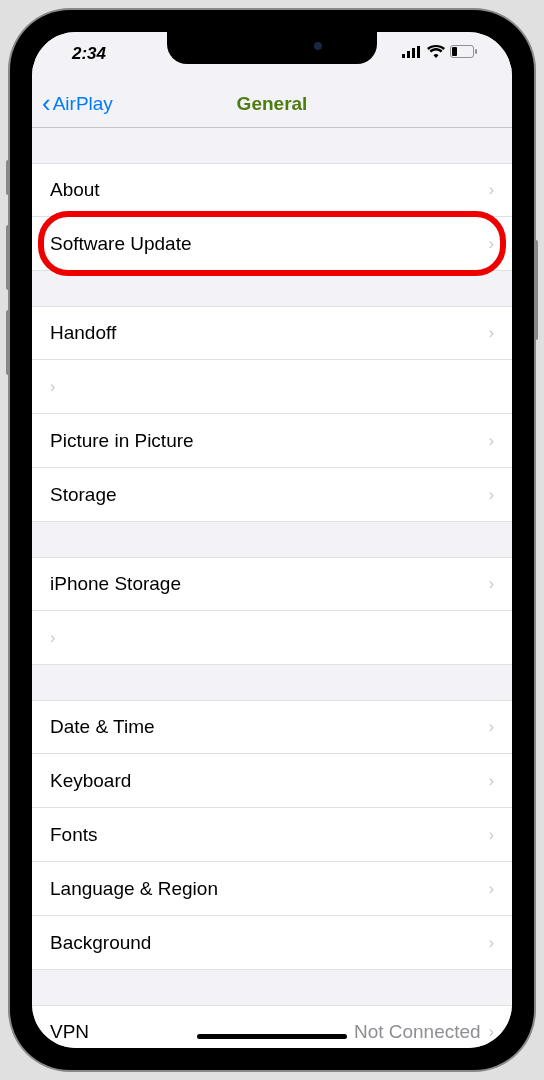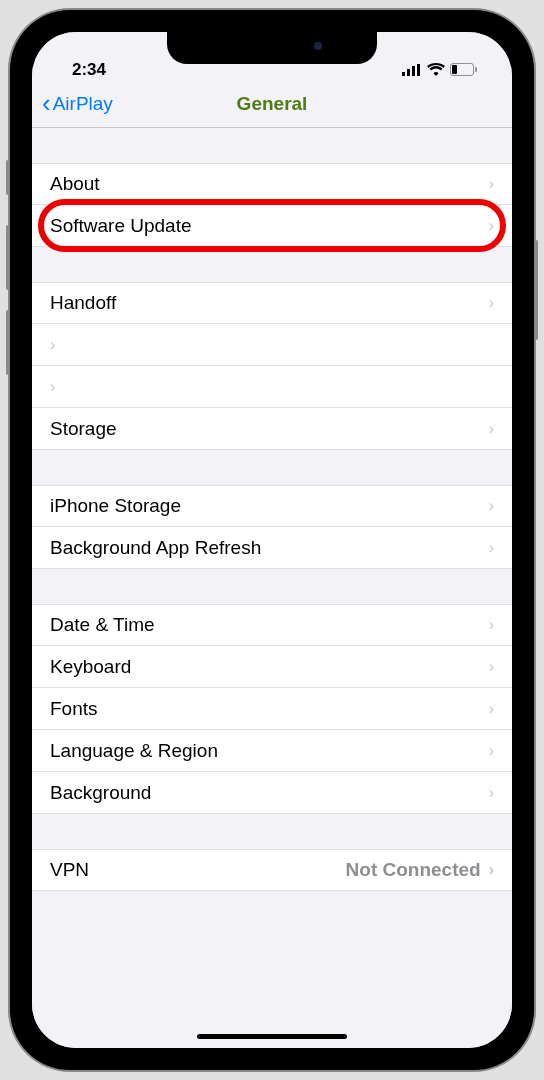--- a/index.html
+++ b/index.html
@@ -62,24 +62,25 @@
       top: 10px;
       width: 8px;
       height: 8px;
       background: #1a2540;
       border-radius: 50%;
     }
     
     .status-bar {
       display: flex;
       justify-content: space-between;
-      align-items: flex-end;
+      align-items: flex-start;
       padding: 12px 28px 0;
       height: 48px;
       background: #f2f2f7;
+      font-style: italic;
     }
     
     .status-time {
       font-size: 17px;
       font-weight: 600;
       color: #000;
       padding-left: 12px;
     }
     
     .status-icons {
@@ -129,21 +130,21 @@
     .section {
       margin-top: 35px;
     }
     
     .section:first-child {
       margin-top: 35px;
     }
     
     .row {
       background: #fff;
-      height: 42px;
+      height: 54px;
       display: flex;
       align-items: center;
       justify-content: space-between;
       padding: 0 18px;
       border-bottom: 0.5px solid #e0e0e0;
       position: relative;
     }
     
     .row:first-child {
       border-top: 0.5px solid #e0e0e0;
@@ -156,21 +157,20 @@
     
     .row-detail {
       font-size: 19px;
       color: #8e8e93;
       margin-right: 8px;
     }
     
     .row-right {
       display: flex;
       align-items: center;
-      font-weight: bold;
     }
     
     .chevron {
       color: #c7c7cc;
       font-size: 16px;
     }
     
     .highlight {
       position: absolute;
       top: -6px;
@@ -284,35 +284,35 @@
 
         <div class="section">
           <div class="row">
             <span class="row-label">Handoff</span>
             <span class="chevron">›</span>
           </div>
           <div class="row">
             <span class="chevron">›</span>
           </div>
           <div class="row">
+            <span class="row-label">Picture in Picture</span>
             <span class="chevron">›</span>
           </div>
           <div class="row">
             <span class="row-label">Storage</span>
             <span class="chevron">›</span>
           </div>
         </div>
 
         <div class="section">
           <div class="row">
             <span class="row-label">iPhone Storage</span>
             <span class="chevron">›</span>
           </div>
           <div class="row">
-            <span class="row-label">Background App Refresh</span>
             <span class="chevron">›</span>
           </div>
         </div>
 
         <div class="section">
           <div class="row">
             <span class="row-label">Date &amp; Time</span>
             <span class="chevron">›</span>
           </div>
           <div class="row">

